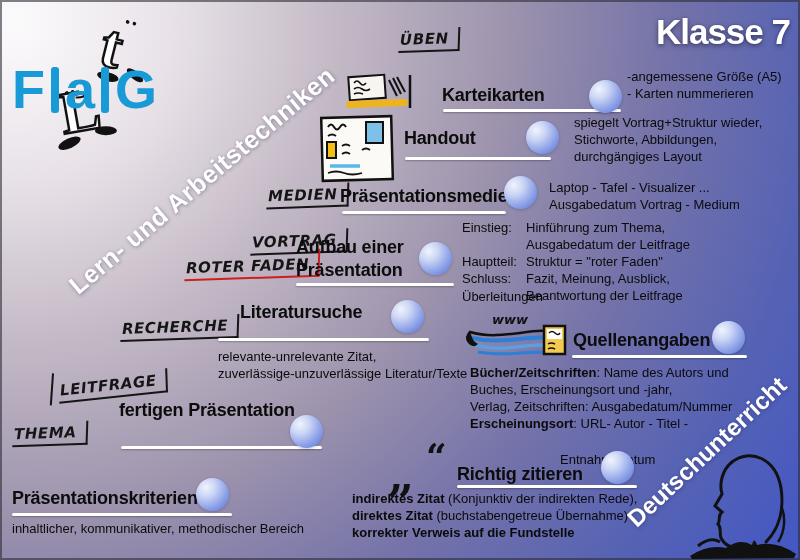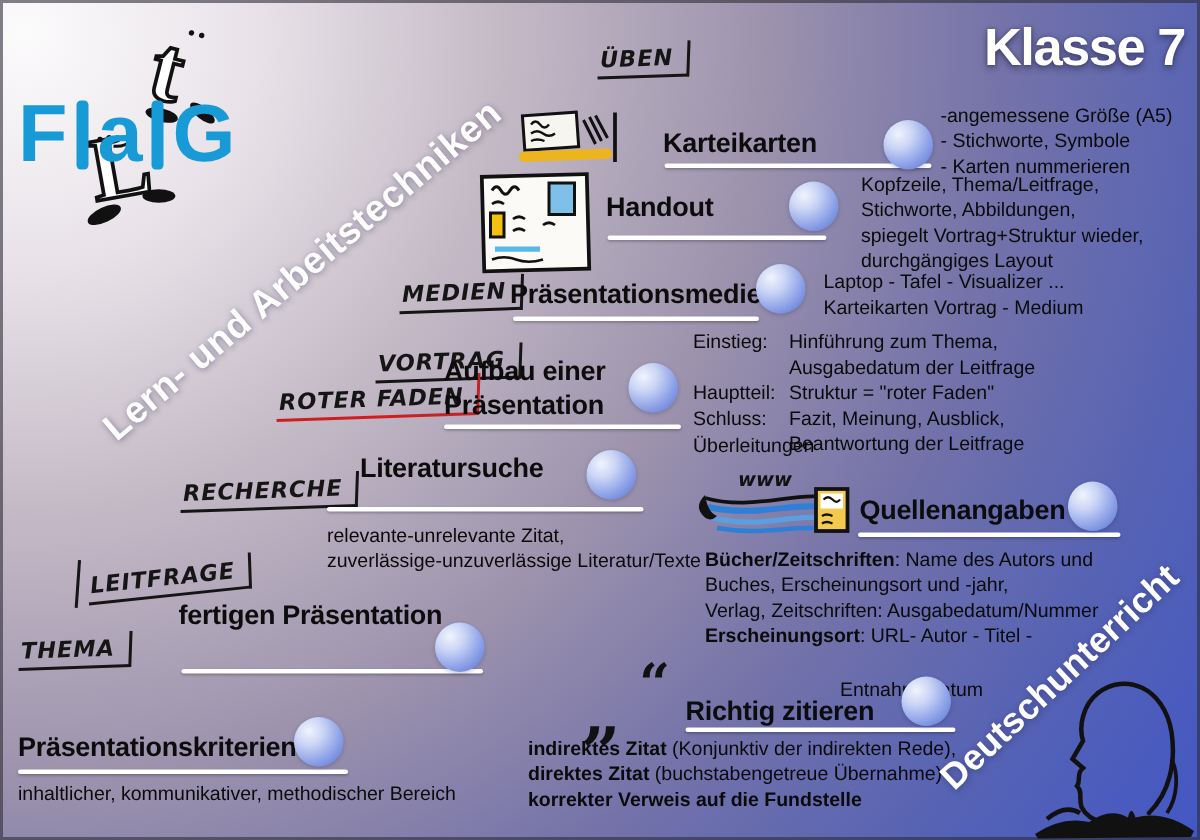--- a/index.html
+++ b/index.html
@@ -111,40 +111,38 @@
     <path d="M24 32 q4 -3 8 0 M24 40 q4 -3 8 0 M44 36 q4 -3 8 0" stroke="#111" stroke-width="1.8" fill="none"></path>
     <path d="M12 52 L42 52" stroke="#58b8e8" stroke-width="3.5"></path>
     <path d="M10 59 q8 -3 16 0 q8 3 18 0" stroke="#111" stroke-width="1.8" fill="none"></path>
   </svg>
 
   <div class="h" style="left:442px;top:84px">Karteikarten</div>
   <div class="ul" style="left:443px;top:109px;width:178px"></div>
   <div class="ball" style="left:589px;top:80px"></div>
   <div class="notes" style="left:627px;top:69px">
     <div>-angemessene Größe (A5)</div>
-    <div>- Stichworte, Symbole</div>
     <div>- Karten nummerieren</div>
   </div>
 
   <div class="h" style="left:404px;top:127px">Handout</div>
   <div class="ul" style="left:405px;top:157px;width:146px"></div>
   <div class="ball" style="left:526px;top:121px"></div>
   <div class="notes" style="left:574px;top:115px">
-    <div>Kopfzeile, Thema/Leitfrage,</div>
+    <div>spiegelt Vortrag+Struktur wieder,</div>
     <div>Stichworte, Abbildungen,</div>
-    <div>spiegelt Vortrag+Struktur wieder,</div>
     <div>durchgängiges Layout</div>
   </div>
 
   <div class="h" style="left:340px;top:185px">Präsentationsmedien</div>
   <div class="ul" style="left:342px;top:211px;width:164px"></div>
   <div class="ball" style="left:504px;top:176px"></div>
   <div class="notes" style="left:549px;top:180px">
     <div>Laptop - Tafel - Visualizer ...</div>
-    <div>Karteikarten Vortrag - Medium</div>
+    <div>Ausgabedatum Vortrag - Medium</div>
   </div>
 
   <div class="h" style="left:296px;top:236px">
     <div>Aufbau einer</div>
     <div>Präsentation</div>
   </div>
   <div class="ul" style="left:296px;top:283px;width:158px"></div>
   <div class="ball" style="left:419px;top:242px"></div>
   <div class="kv" style="left:462px;top:220px">
     <span>Einstieg:</span>

